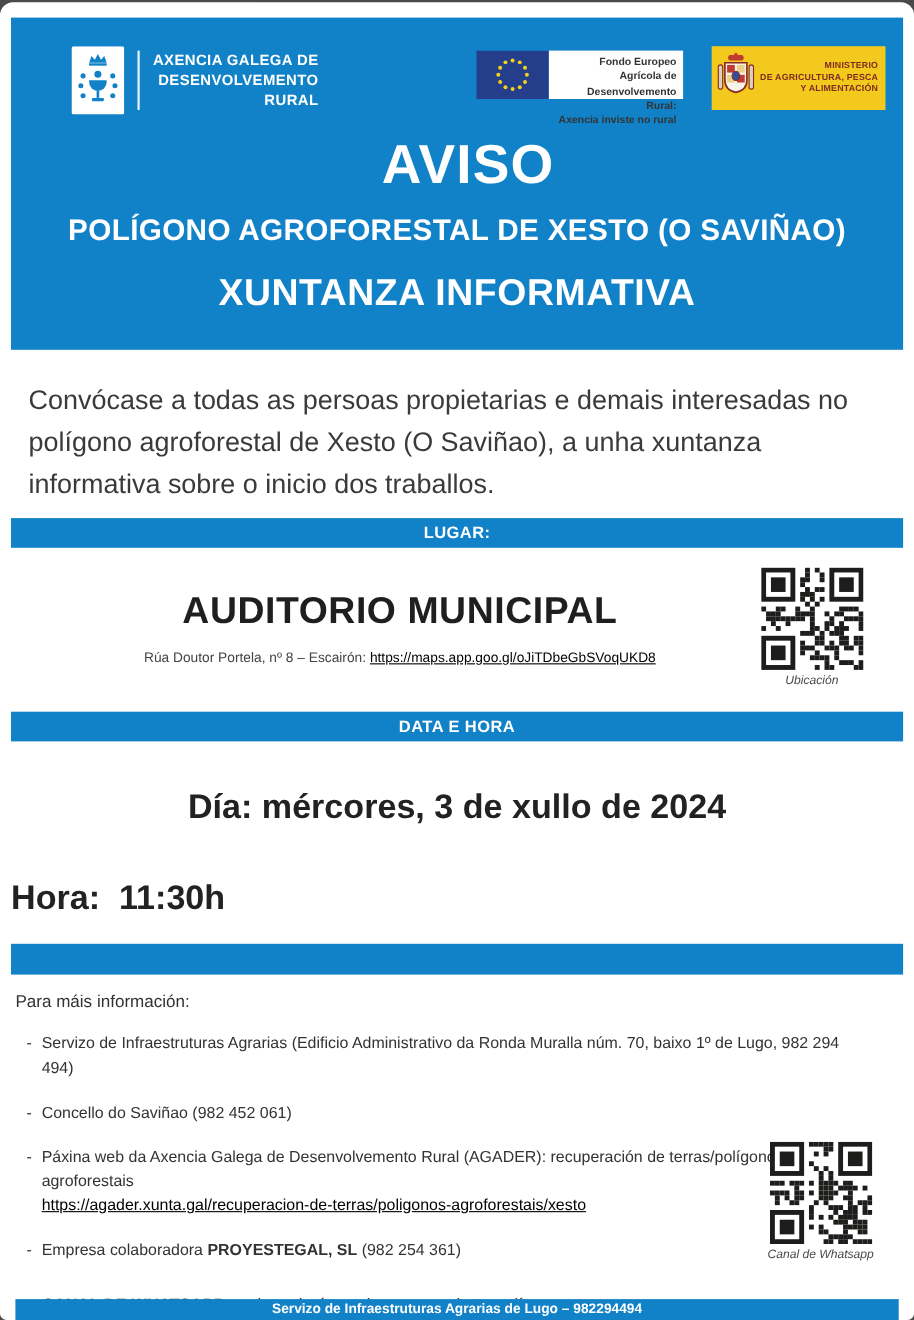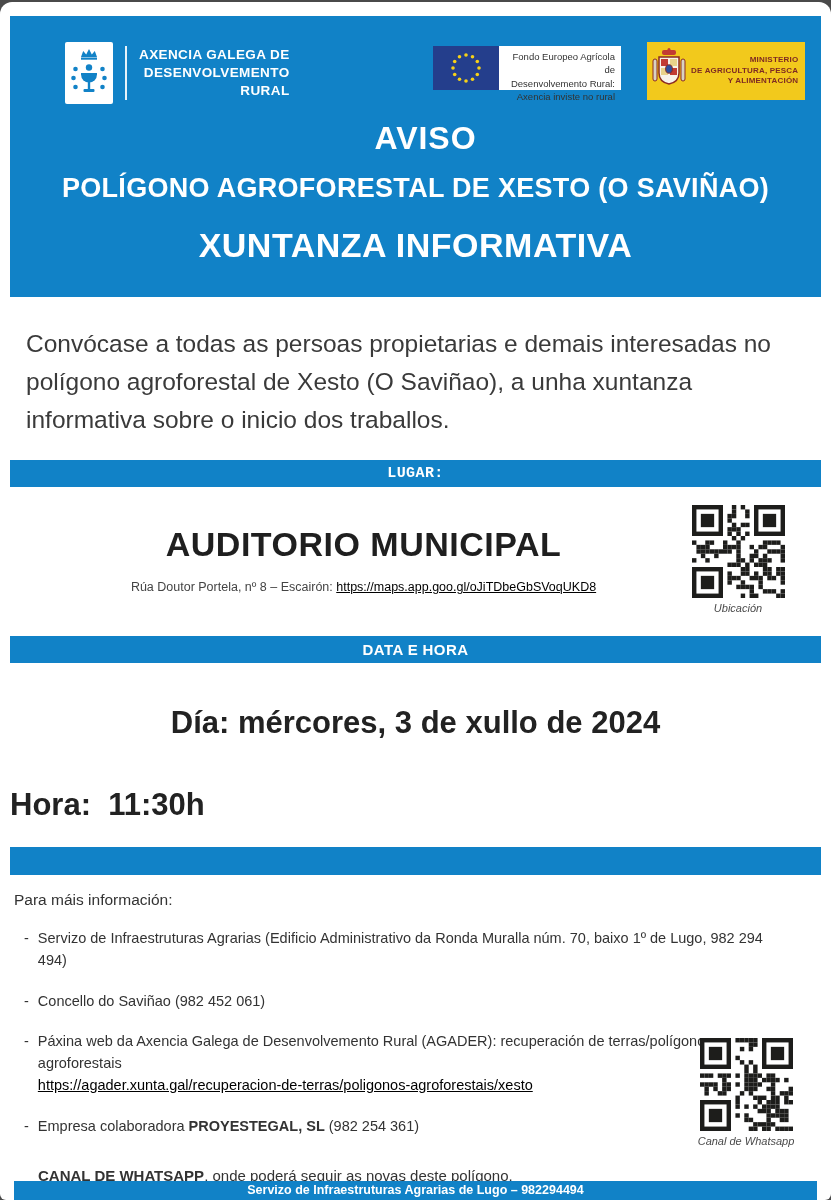--- a/index.html
+++ b/index.html
@@ -30,47 +30,47 @@
     text-align:right;
   }
   .agency { display:flex; align-items:center; gap:12px; }
   .emblem { width:48px; height:62px; display:block; }
   .logo-divider { width:2px; height:54px; background:#ffffff; opacity:.9; display:block; }
   .agency-text { font-size:13.5px; font-weight:bold; letter-spacing:.4px; line-height:1.32; color:#fff; }
   .eu { display:flex; margin-left:auto; margin-top:4px; }
   .eu-flag { width:66px; height:44px; display:block; }
   .eu-text {
     background:#fff; color:#333;
-    font-size:9.5px; font-weight:400; line-height:1.4;
+    font-size:9.5px; font-weight:700; line-height:1.4;
     padding:4px 6px 3px 6px; width:122px; height:44px;
   }
   .ministry {
     display:flex; align-items:center; gap:4px;
     background:#F2C91C; margin-left:26px; margin-right:6px;
     width:158px; height:58px; padding:3px 4px; margin-top:0;
   }
   .arms { width:36px; height:48px; display:block; flex:0 0 auto; }
   .ministry-text { font-size:8px; font-weight:bold; line-height:1.3; color:#7E2A23; letter-spacing:.2px; }
-  .hero h1 { font-size:32px; margin-top:16px; letter-spacing:1px;margin-left:20px; }
+  .hero h1 { font-size:50px; margin-top:16px; letter-spacing:1px;margin-left:20px; }
   .hero h2 { font-size:27px; margin-top:16px; letter-spacing:.3px; }
   .hero h3 { font-size:34px; margin-top:22px; letter-spacing:.5px; }
   
   .intro {
     margin:28px 4px 0 4px;
     padding:0 12px;
     font-size:24.5px; line-height:38px;
     color:#3A3A3A;
   }
   
   .bar {
     background:#1182C7; height:27px; line-height:27px;
     text-align:center; color:#fff; font-weight:bold; font-size:15px;
     letter-spacing:.4px;
   }
-  .bar-lugar { margin-top:21px;font-family:Liberation Mono, monospace; }
+  .bar-lugar { margin-top:11px; }
   .bar-data  { margin-top:22px; }
   .bar-empty { margin-top:24px; height:28px; }
   
   .venue-row { display:flex; margin-top:18px; padding:0 28px 0 34px; }
   .venue-main { flex:1; text-align:center; padding-top:20px; }
   .venue-name { font-size:34px; font-weight:bold; color:#1F1F1F; letter-spacing:.5px; }
   .venue-address { margin-top:16px; font-size:12.5px; color:#444; }
   .link { color:#000000; text-decoration:underline; cursor:pointer; }
   .qr-figure { width:110px; text-align:center; }
   .qr { width:93px; height:93px; margin:0 auto; }

